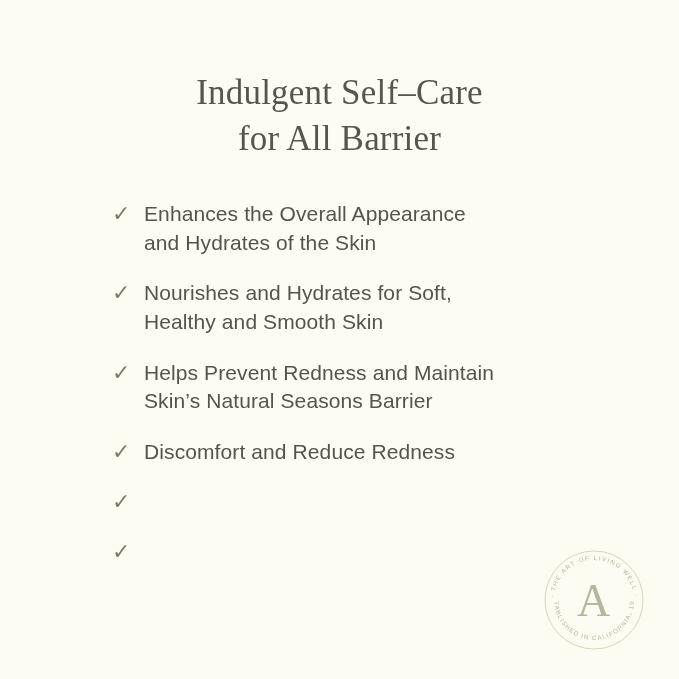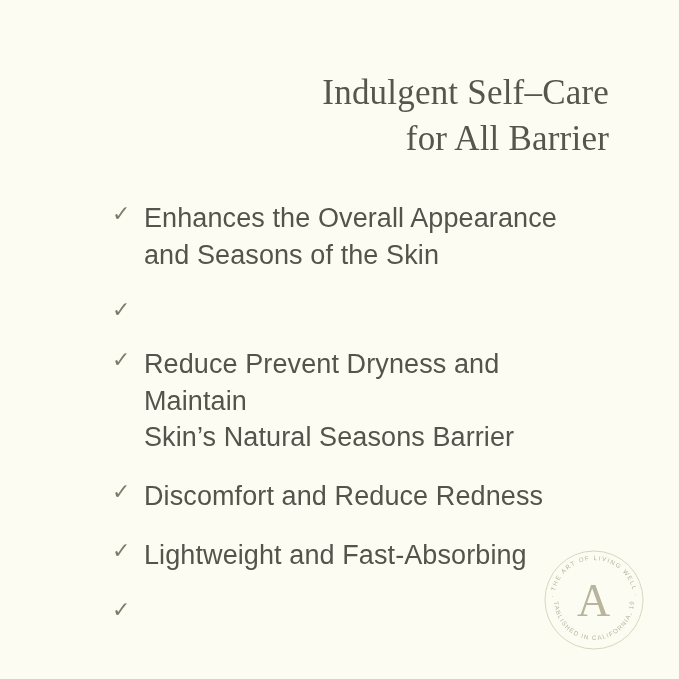--- a/index.html
+++ b/index.html
@@ -16,21 +16,21 @@
     position: relative;
   }
   .card {
     width: 679px;
     height: 679px;
     box-sizing: border-box;
     position: relative;
     background: #fdfcf3;
   }
   .heading {
-    text-align: right;
+    text-align: center;
     font-family: "Liberation Serif", serif;
     color: #56564d;
     font-size: 35px;
     line-height: 1.32;
     font-weight: 400;
     letter-spacing: 0.2px;
     padding: 70px 70px 0 70px;
     margin: 0;
   }
   .heading .line {
@@ -50,21 +50,21 @@
     flex: 0 0 auto;
     width: 32px;
     font-family: "DejaVu Sans", sans-serif;
     font-size: 22px;
     line-height: 1.28;
     color: #7b7d6a;
     font-weight: 400;
     margin-left: 4px;
   }
   .benefit-text {
-    font-size: 27px;
+    font-size: 21px;
     line-height: 1.36;
     color: #54544c;
     letter-spacing: 0.1px;
     max-width: 420px;
   }
   .benefit-text .line {
     display: block;
   }
   .seal {
     position: absolute;
@@ -100,48 +100,49 @@
     <span class="line">Indulgent Self–Care</span>
     <span class="line">for All Barrier</span>
   </h1>
 
   <ul class="benefits">
 
     <li class="benefit">
       <span class="check">✓</span>
       <span class="benefit-text">
         <span class="line">Enhances the Overall Appearance</span>
-        <span class="line">and Seasons of the Skin</span>
+        <span class="line">and Hydrates of the Skin</span>
       </span>
     </li>
 
     <li class="benefit">
       <span class="check">✓</span>
+      <span class="benefit-text">
+        <span class="line">Nourishes and Hydrates for Soft,</span>
+        <span class="line">Healthy and Smooth Skin</span>
+      </span>
     </li>
 
     <li class="benefit">
       <span class="check">✓</span>
       <span class="benefit-text">
-        <span class="line">Reduce Prevent Dryness and Maintain</span>
+        <span class="line">Helps Prevent Redness and Maintain</span>
         <span class="line">Skin’s Natural Seasons Barrier</span>
       </span>
     </li>
 
     <li class="benefit">
       <span class="check">✓</span>
       <span class="benefit-text">
         <span class="line">Discomfort and Reduce Redness</span>
       </span>
     </li>
 
     <li class="benefit">
       <span class="check">✓</span>
-      <span class="benefit-text">
-        <span class="line">Lightweight and Fast-Absorbing</span>
-      </span>
     </li>
 
     <li class="benefit">
       <span class="check">✓</span>
     </li>
 
   </ul>
 
   <div class="seal">
     <svg width="110" height="110" viewBox="0 0 110 110" aria-hidden="true">

